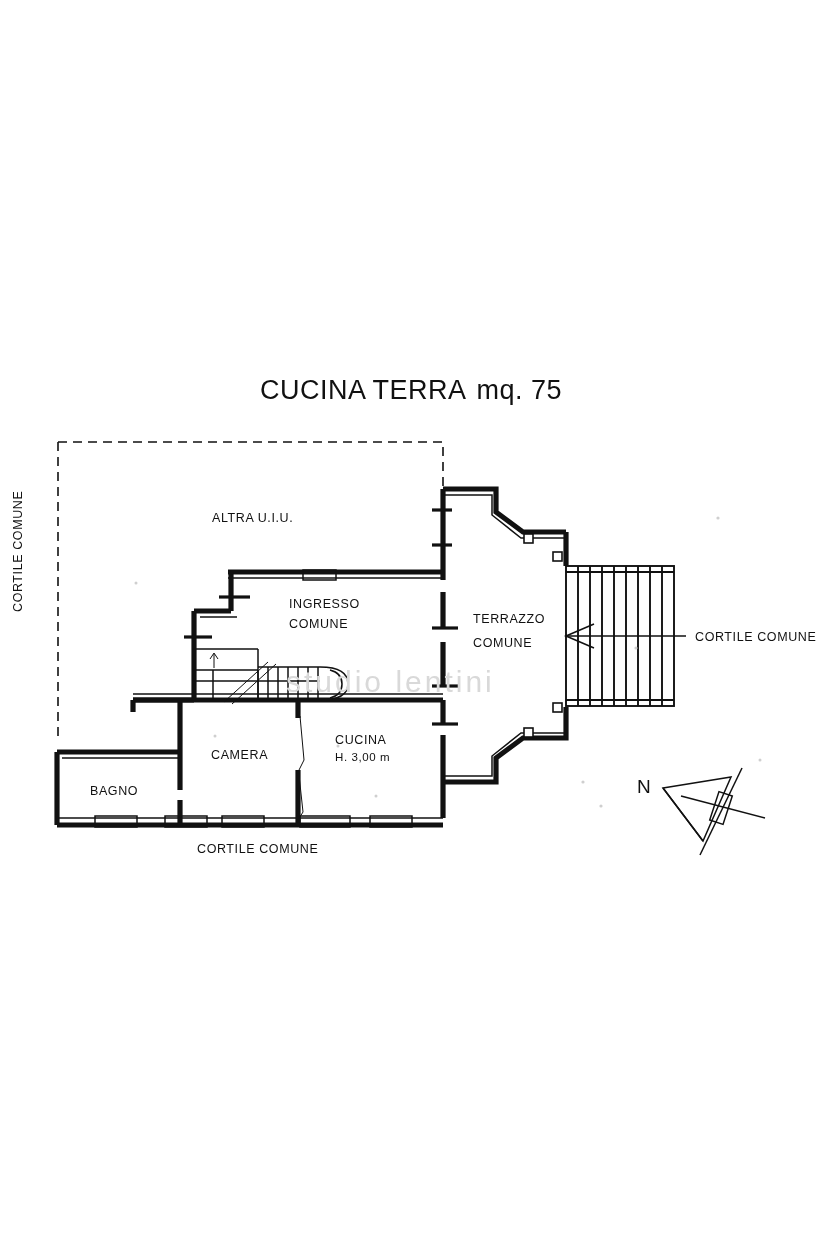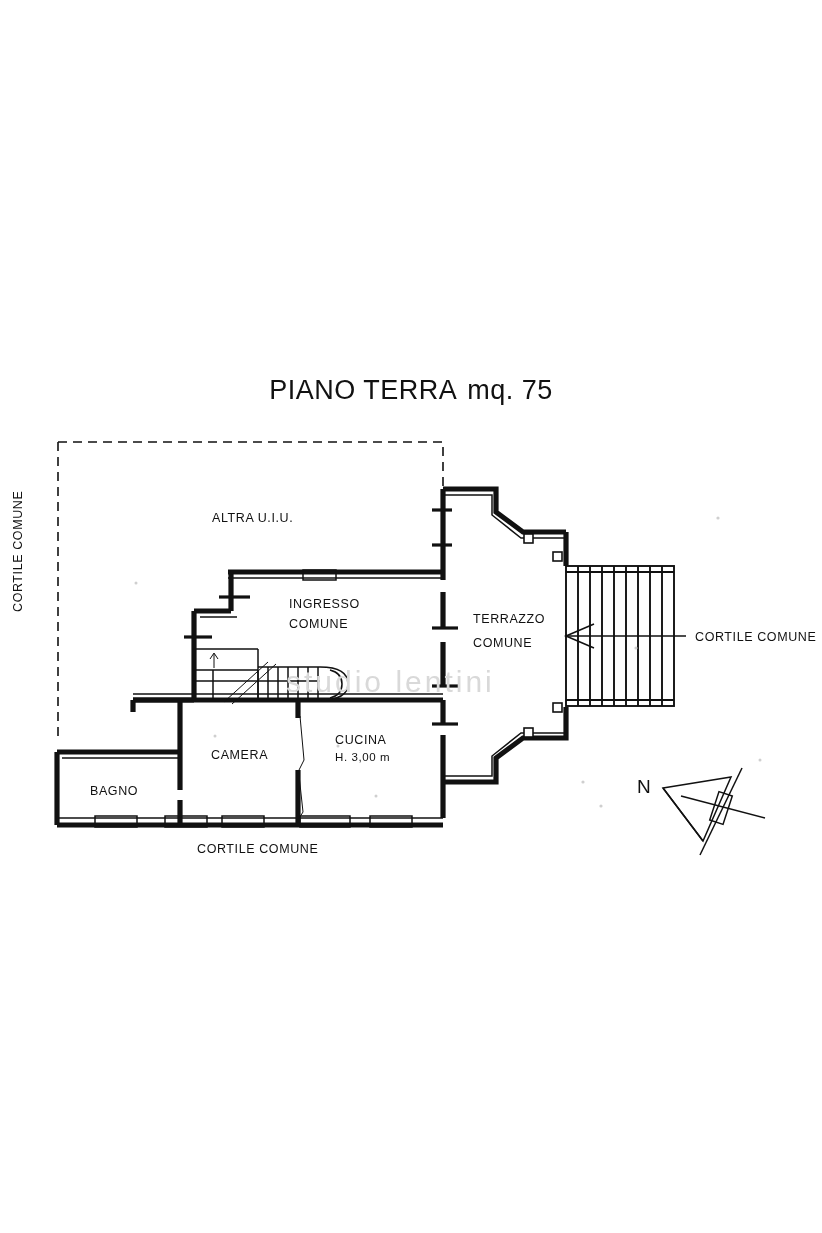--- a/index.html
+++ b/index.html
@@ -77,21 +77,21 @@
     fill: #d9d9d9;
     letter-spacing: 3px;
   }
   .speck { fill: #cfcfcf; }
 </style>
 </head>
 <body>
 
 <div id="sheet">
 
-  <div id="plan-title"><span>PIANO TERRA</span><span class="mq">mq. 75</span></div>
+  <div id="plan-title"><span>CUCINA TERRA</span><span class="mq">mq. 75</span></div>
 
   <svg id="floorplan" viewBox="0 0 822 1233">
 
     <path class="dashed-boundary" d="M 58,442 L 443,442 L 443,489 M 58,442 L 58,738"></path>
     <path class="dashed-boundary" d="M 443,489 L 443,580"></path>
 
     <path class="wall-thick" d="M 228,572 L 443,572"></path>
     <path class="wall-thin" d="M 228,578 L 443,578"></path>
 
     <rect class="wall-thin" x="303" y="570" width="33" height="10" fill="#ffffff"></rect>

